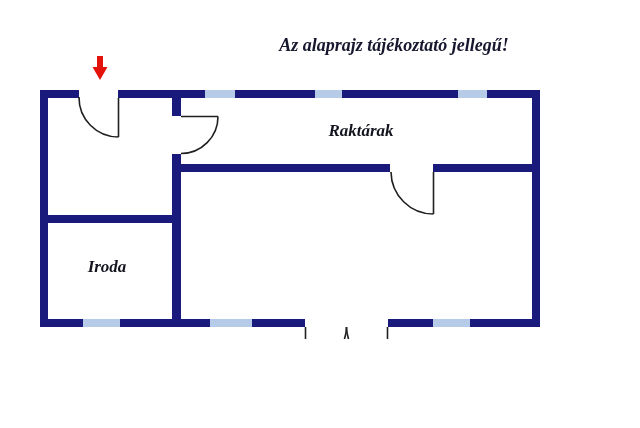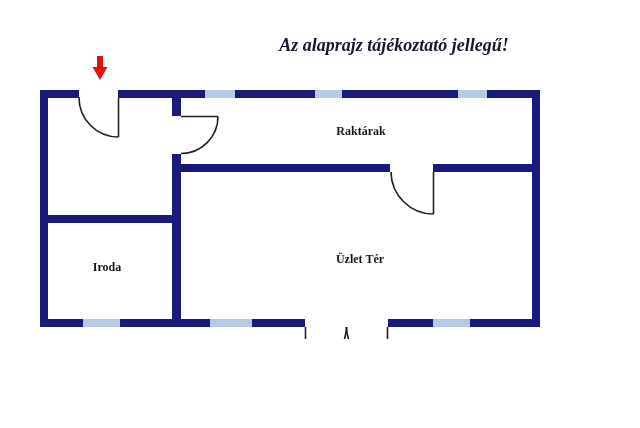--- a/index.html
+++ b/index.html
@@ -15,22 +15,23 @@
     background: var(--c-wall, #1a1a7d);
   }
   .window-seg {
     position: absolute;
     background: var(--c-window, #b6cbe7);
   }
   .label {
     position: absolute;
     transform: translate(-50%, -50%);
     font-weight: bold;
+    font-style: italic;
     color: var(--c-label-text, #14141f);
-    font-size: 12px;
+    font-size: 17px;
     white-space: nowrap;
   }
   #disclaimer {
     position: absolute;
     left: 394px; top: 45px;
     transform: translate(-50%, -50%);
     font-weight: bold;
     font-style: italic;
     font-size: 18px;
     color: var(--c-title-text, #16162e);
@@ -95,16 +96,15 @@
       <rect class="arrow-shape" x="97" y="56" width="6" height="12"></rect>
       <polygon class="arrow-shape" points="92.5,67 107.5,67 100,80"></polygon>
     </g>
     <g>
       <polygon class="arrow-shape" points="339.5,387 354.5,387 347,374"></polygon>
       <rect class="arrow-shape" x="344" y="386" width="6" height="11"></rect>
     </g>
   </svg>
 
   <div class="label" style="left:361px;top:131px;">Raktárak</div>
-  <div class="label" style="left:360px;top:259px;">Üzlet Tér</div>
   <div class="label" style="left:107px;top:267px;">Iroda</div>
 
 </div>
 
 </body></html>

